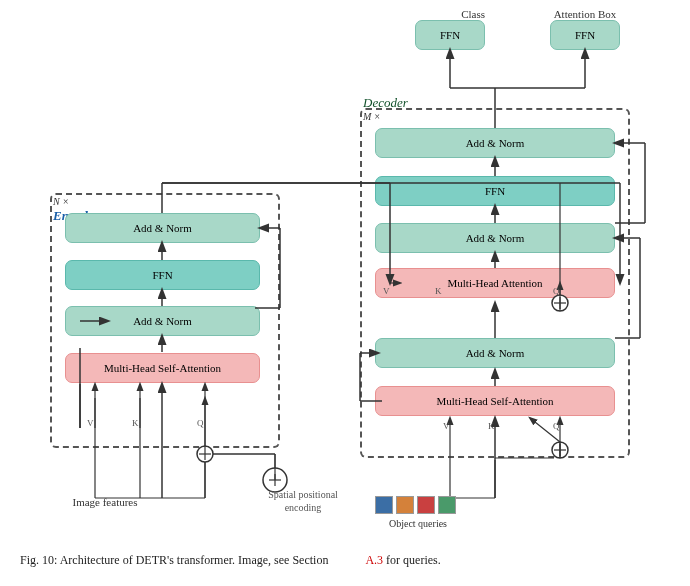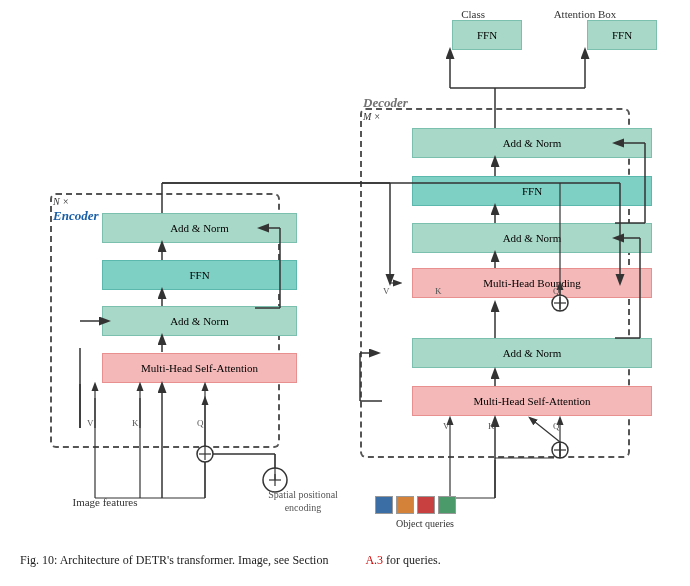--- a/index.html
+++ b/index.html
@@ -16,29 +16,28 @@
     .diagram-container {
       position: absolute;
       top: 8px;
       left: 20px;
       width: 650px;
       height: 530px;
     }
 
     
     .box {
-      border-radius: 0;
+      border-radius: 7px;
       text-align: center;
       display: flex;
       align-items: center;
       justify-content: center;
       font-size: 11px;
       font-weight: 500;
       position: absolute;
-      margin-left: 37px;
     }
 
     .box-green {
       background: #a8d8c8;
       border: 1px solid #7bbfae;
     }
 
     .box-teal {
       background: #7ecfc4;
       border: 1px solid #5ab8ac;
@@ -79,24 +78,24 @@
       font-style: italic;
       font-size: 13px;
       font-weight: bold;
       margin-top: 28px;
     }
 
     .label-decoder {
       position: absolute;
       top: 87px;
       left: 343px;
-      color: #737373;
+      color: #14532d;
       font-style: italic;
       font-size: 13px;
-      font-weight: bold;
+      font-weight: normal;
     }
 
     .label-nx {
       position: absolute;
       top: 188px;
       left: 33px;
       font-size: 10px;
       color: #333;
       font-style: italic;
     }
@@ -256,21 +255,21 @@
   <div class="box box-pink enc-mhsa">Multi-Head Self-Attention</div>
 
   <div class="label-decoder">Decoder</div>
   <div class="label-mx">M ×</div>
 
   <div class="decoder-box"></div>
 
   <div class="box box-green dec-addnorm3">Add &amp; Norm</div>
   <div class="box box-teal dec-ffn">FFN</div>
   <div class="box box-green dec-addnorm2">Add &amp; Norm</div>
-  <div class="box box-pink dec-mha">Multi-Head Bounding</div>
+  <div class="box box-pink dec-mha">Multi-Head Attention</div>
   <div class="box box-green dec-addnorm1">Add &amp; Norm</div>
   <div class="box box-pink dec-mhsa">Multi-Head Self-Attention</div>
 
   <svg class="arrows-svg">
     <defs>
       <marker id="arrow" markerWidth="8" markerHeight="8" refX="6" refY="3" orient="auto">
         <path d="M0,0 L0,6 L8,3 z" fill="#333"></path>
       </marker>
       <marker id="arrow-sm" markerWidth="6" markerHeight="6" refX="5" refY="3" orient="auto">
         <path d="M0,0 L0,6 L6,3 z" fill="#333"></path>
@@ -405,19 +404,19 @@
   <div style="position:absolute; top:488px; left:30px; font-size:11px; color:#333; text-align:center; width:110px;">Image features</div>
 
   <div style="position:absolute; top:480px; left:215px; font-size:10px; color:#555; text-align:center; width:80px; line-height:1.3;margin-left:28px;">Spatial positional<br>encoding</div>
 
   <div style="position:absolute; top:488px; left:355px; display:flex; gap:3px; align-items:center;">
     <div style="width:18px;height:18px;background:#3b6ea5;border:1px solid #999;"></div>
     <div style="width:18px;height:18px;background:#d4813a;border:1px solid #999;"></div>
     <div style="width:18px;height:18px;background:#c94040;border:1px solid #999;"></div>
     <div style="width:18px;height:18px;background:#4a9a6a;border:1px solid #999;"></div>
   </div>
-  <div style="position:absolute; top:510px; left:360px; font-size:10px; color:#333; text-align:center; width:90px;">Object queries</div>
+  <div style="position:absolute; top:510px; left:337px; font-size:10px; color:#333; text-align:right; width:90px;">Object queries</div>
 
   <div style="position:absolute; top:545px; left:0px; width:650px; font-size:12px; color:#222;">
     <span>Fig. 10: Architecture of DETR's transformer. Image, see Section </span><span style="color:#c00;margin-left:34px;">A.3</span><span> for queries.</span>
   </div>
 
 </div>
 
 </body></html>

